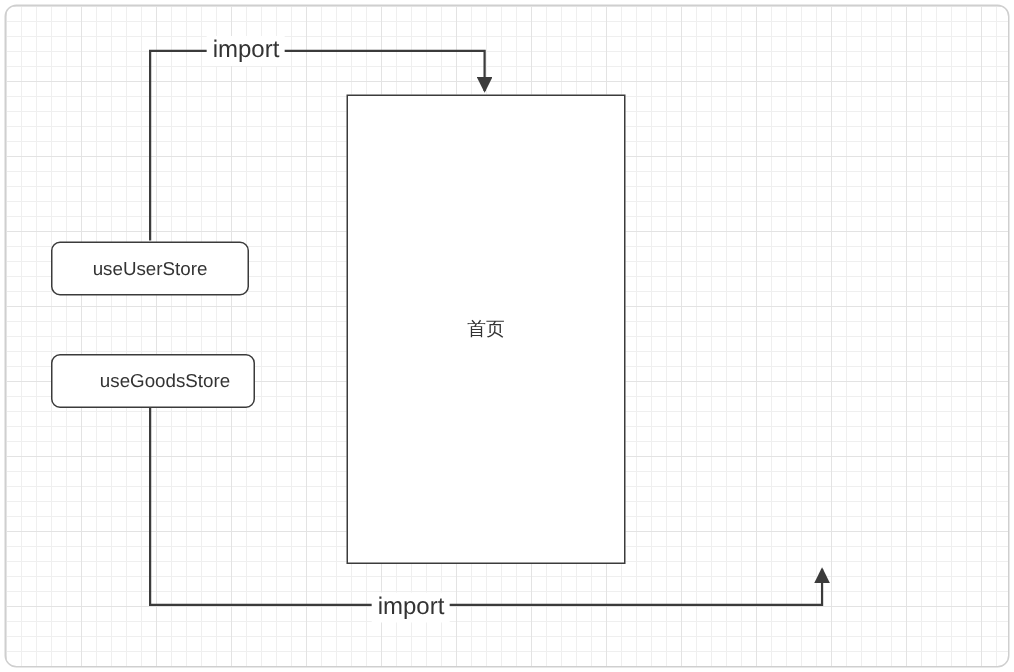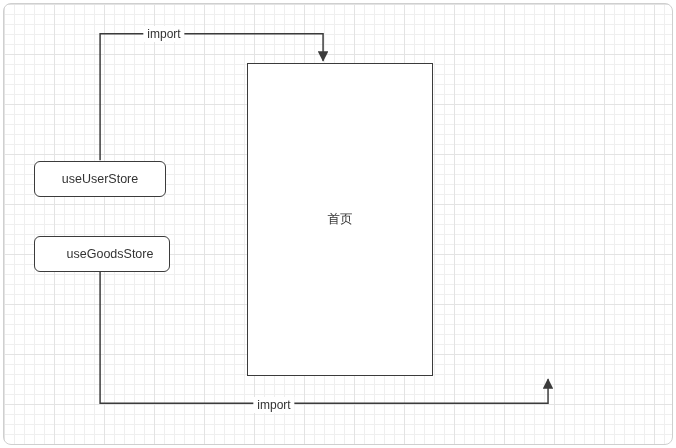--- a/index.html
+++ b/index.html
@@ -33,27 +33,27 @@
   .node{
     position:absolute;
     display:flex;align-items:center;justify-content:center;
     background:var(--background);
     border:1.5px solid var(--stroke);
     color:var(--text);
     font-size:12.5px;
     text-align:center;
   }
   .node.store{border-radius:6px;}
-  .node.page{border-radius:0;margin-left:16px;}
+  .node.page{border-radius:0;}
   .edge-label{
     position:absolute;
     transform:translate(-50%,-50%);
     background:var(--background);
     color:var(--text);
-    font-size:12px;
+    font-size:16px;
     padding:1px 4px;
     white-space:nowrap;
   }
 </style>
 </head>
 <body>
 
 <div class="frame">
 
   <svg class="connectors" viewBox="0 0 670 442" aria-hidden="true">

